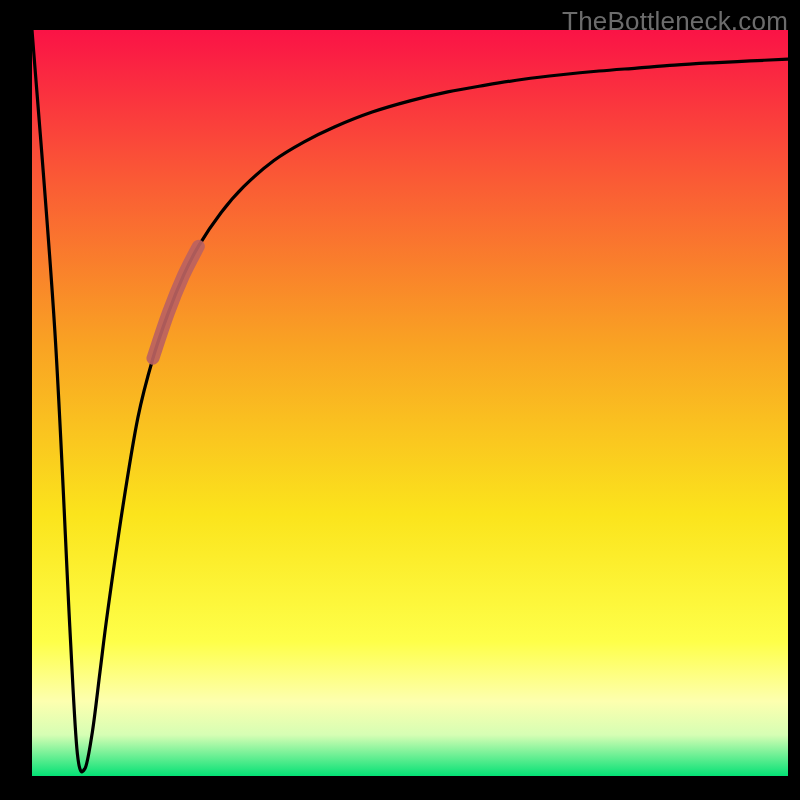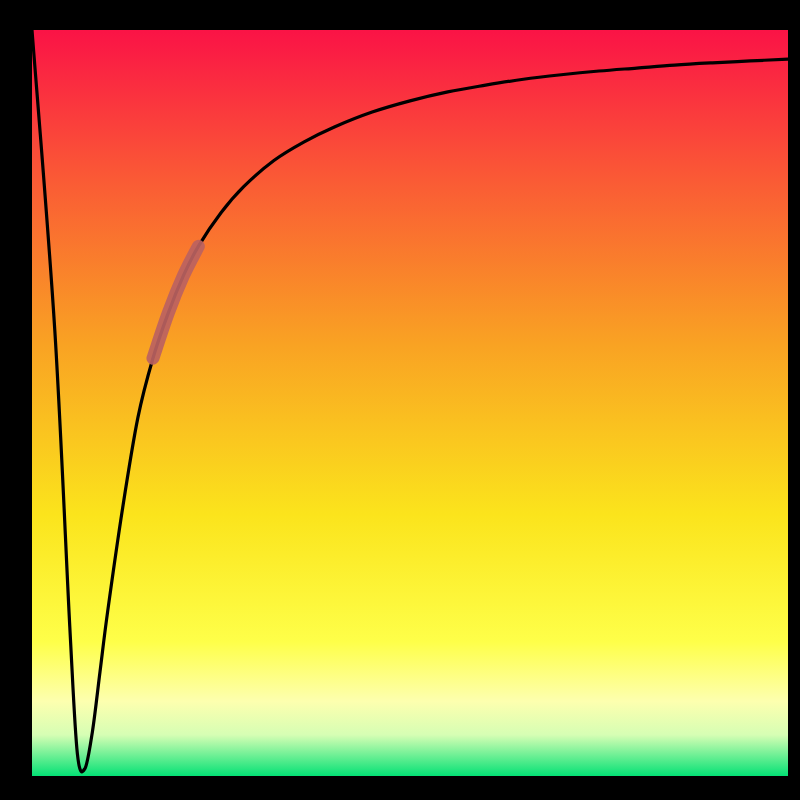--- a/index.html
+++ b/index.html
@@ -28,20 +28,21 @@
     font-weight: 400;
     letter-spacing: 0.2px;
     pointer-events: none;
     user-select: none;
   }
 </style>
 </head>
 <body>
 
 <div id="wrap">
+  <div id="watermark">TheBottleneck.com</div>
   <svg id="chart-svg" width="800" height="800" viewBox="0 0 800 800">
       <defs>
         <linearGradient id="bg-grad" x1="0" y1="0" x2="0" y2="1">
           <stop offset="0" stop-color="#fa1346"></stop>
           <stop offset="0.2" stop-color="#fa5a35"></stop>
           <stop offset="0.42" stop-color="#f9a223"></stop>
           <stop offset="0.65" stop-color="#fbe41c"></stop>
           <stop offset="0.82" stop-color="#feff49"></stop>
           <stop offset="0.9" stop-color="#fdffaf"></stop>
           <stop offset="0.945" stop-color="#d6feb4"></stop>

